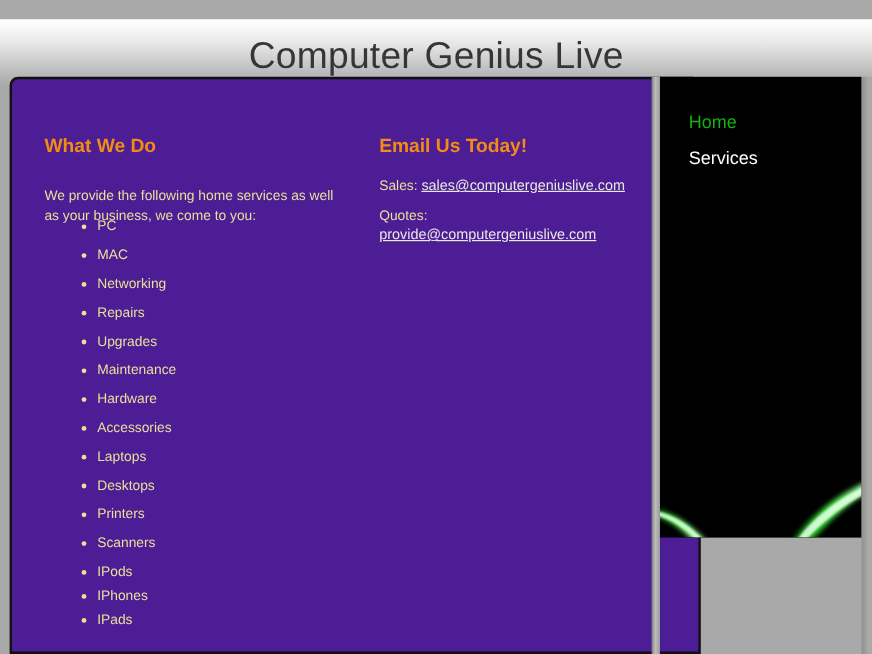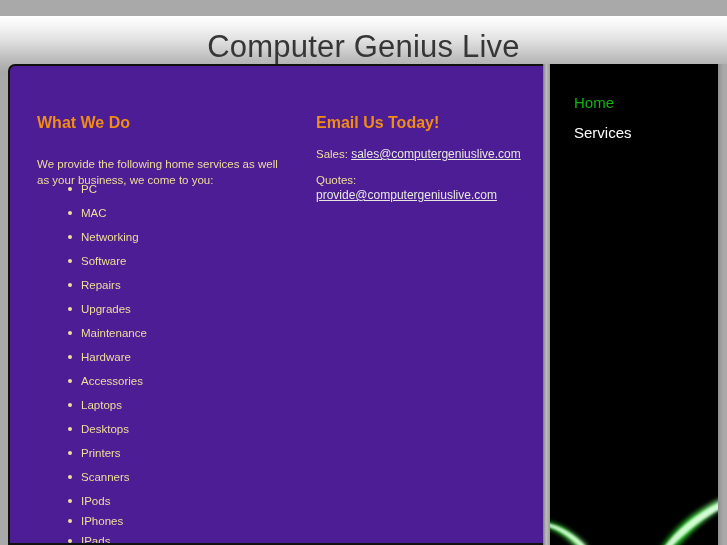--- a/index.html
+++ b/index.html
@@ -137,21 +137,21 @@
     color: #e8e8e0;
     font-size: 12px;
   }
 
   
   #sidebar {
     position: absolute;
     left: 550px;
     top: 64px;
     width: 168px;
-    height: 481px;
+    height: 384px;
     background: #000000;
     overflow: hidden;
   }
   #sidebar-divider {
     position: absolute;
     left: 543px;
     top: 64px;
     width: 7px;
     height: 481px;
     background: linear-gradient(to right, #7e7e7e 0%, #bdbdbd 45%, #9a9a9a 100%);
@@ -204,21 +204,20 @@
 
   <div id="main-panel">
 
     <div class="col" id="col-left">
       <h2 class="section-heading">What We Do</h2>
       <p class="body-text">We provide the following home services as well as your business, we come to you:</p>
       <ul id="service-list">
           <li>PC</li>
           <li>MAC</li>
           <li>Networking</li>
-          <li>Software</li>
           <li>Repairs</li>
           <li>Upgrades</li>
           <li>Maintenance</li>
           <li>Hardware</li>
           <li>Accessories</li>
           <li>Laptops</li>
           <li>Desktops</li>
           <li>Printers</li>
           <li>Scanners</li>
           <li style="height: 20px;">IPods</li>

